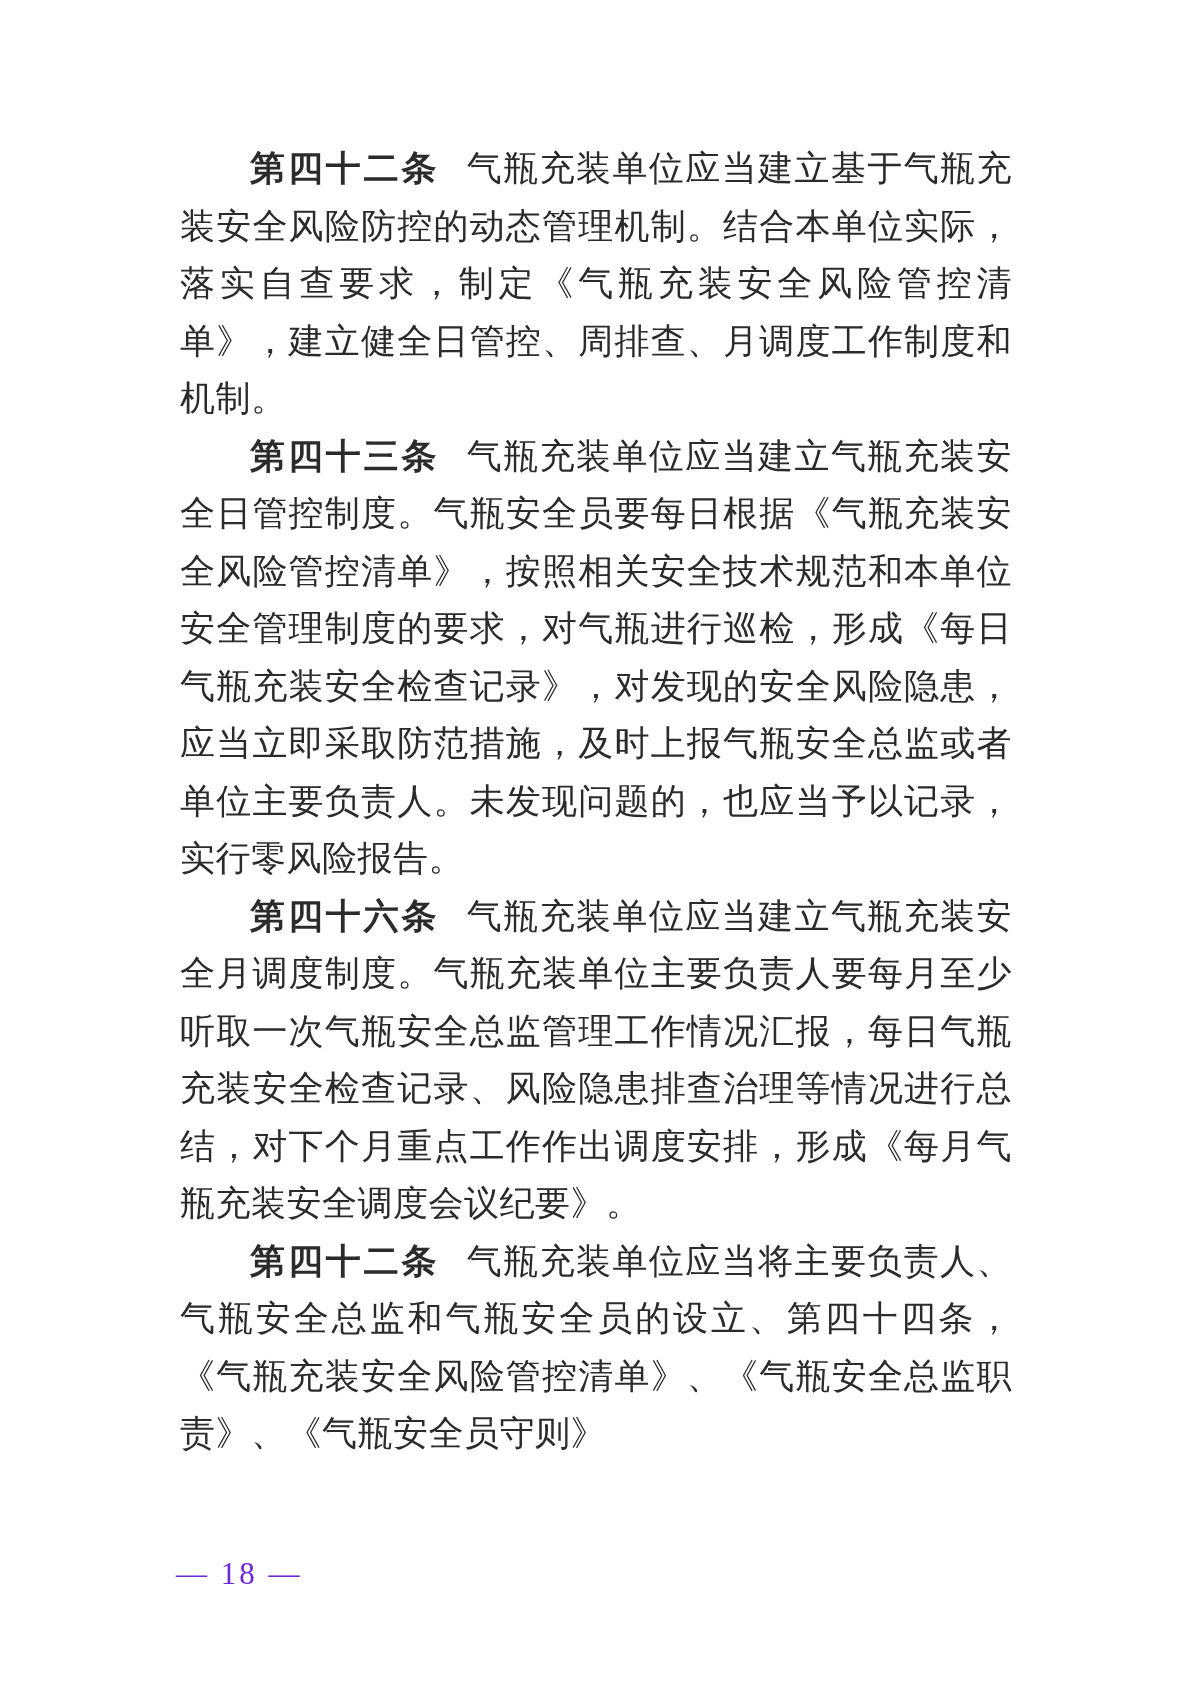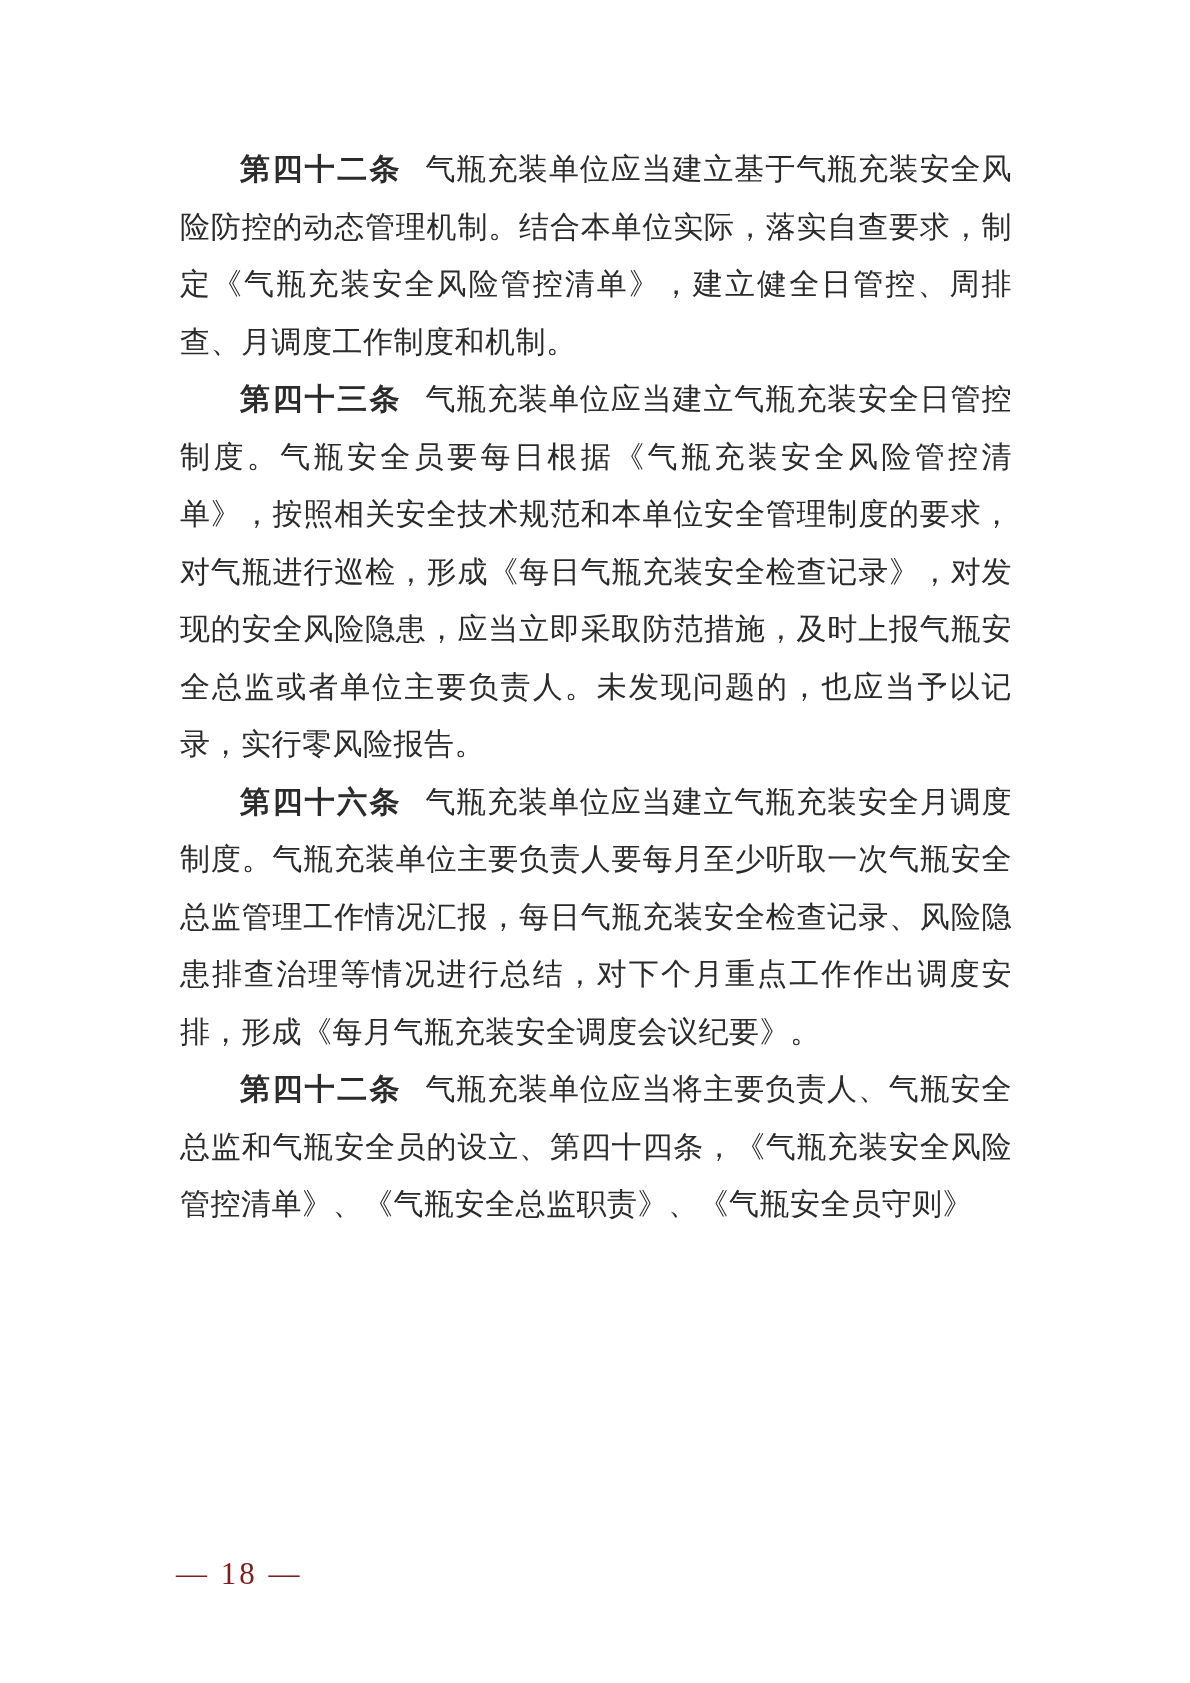--- a/index.html
+++ b/index.html
@@ -18,39 +18,39 @@
   }
   .doc-body {
     position: absolute;
     left: 180px;
     top: 140px;
     width: 832px;
   }
   p.article {
     margin: 0;
     padding: 0;
-    font-size: 30px;
+    font-size: 35px;
     line-height: 57.5px;
     text-align: justify;
     text-justify: inter-ideograph;
     text-indent: 2em;
     letter-spacing: 0.5px;
     word-break: break-all;
   }
   .art-label {
     font-weight: 700;
     margin-right: 0.78em;
     letter-spacing: 2px;
   }
   .footer {
     position: absolute;
     left: 176px;
     top: 1556px;
     font-size: 31px;
-    color: #7f1d1d;
+    color: #6d28d9;
     letter-spacing: 3px;
     white-space: pre;
   }
 </style>
 </head>
 <body>
 
 <div class="page">
 
   <div class="doc-body">

